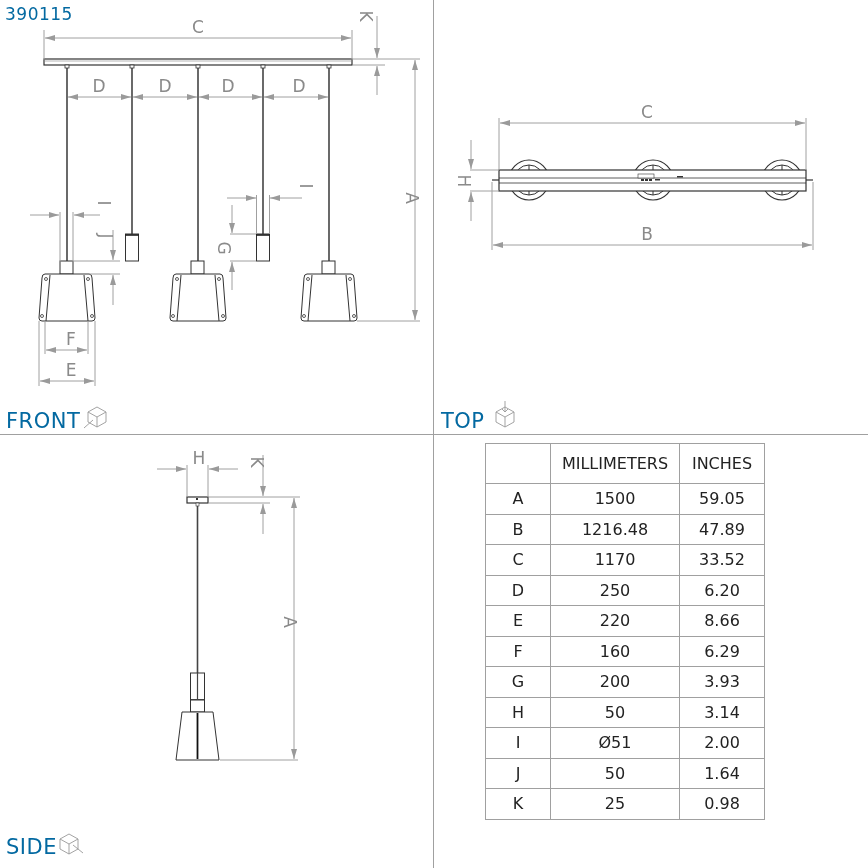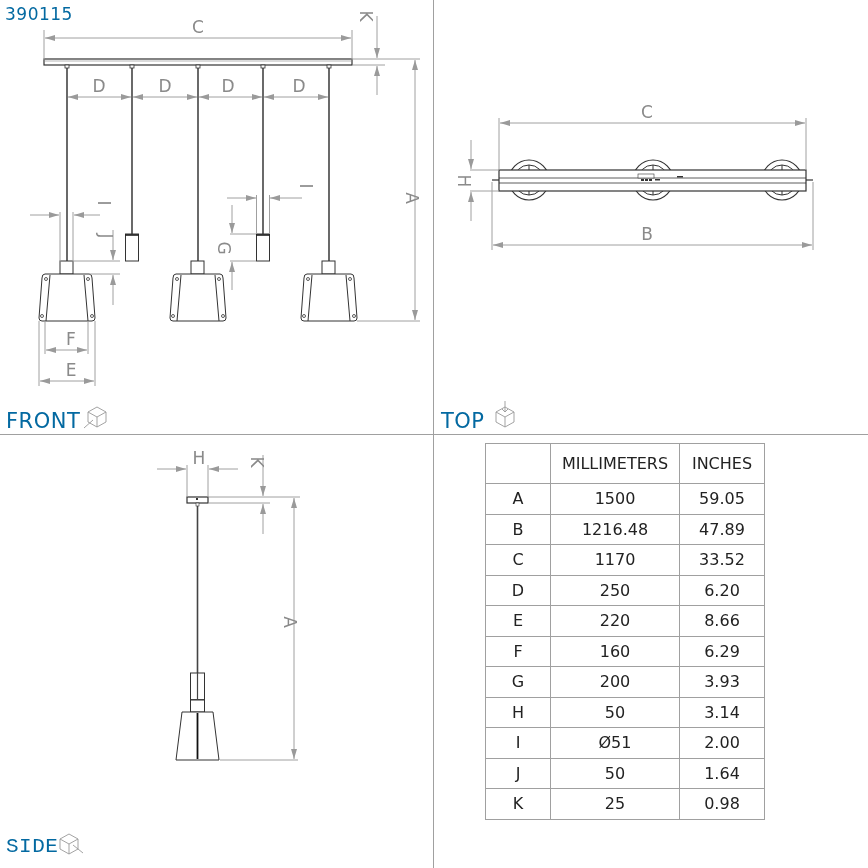--- a/index.html
+++ b/index.html
@@ -252,21 +252,21 @@
   </g>
   <g stroke="#999" stroke-width="0.9" fill="none">
     <path d="M60,839 L69,834 L78,839 L78,849 L69,854 L60,849 z"></path>
     <path d="M60,839 L69,844 L78,839 M69,844 L69,854"></path>
     <line x1="73" y1="845" x2="83" y2="853"></line>
   </g>
 </svg>
 
 <div class="label view-label" style="left:6px; top:409px;">FRONT</div>
 <div class="label view-label" style="left:441px; top:409px;">TOP</div>
-<div class="label view-label" style="left:6px; top:835px;font-family:Liberation Mono, monospace;">SIDE</div>
+<div class="label view-label" style="left:6px; top:835px;">SIDE</div>
 
 <table class="tbl">
   <tbody>
       <tr>
     <th class="c0"></th>
     <th class="c1">MILLIMETERS</th>
     <th class="c2">INCHES</th>
   </tr>
   <tr>
     <td>A</td>

